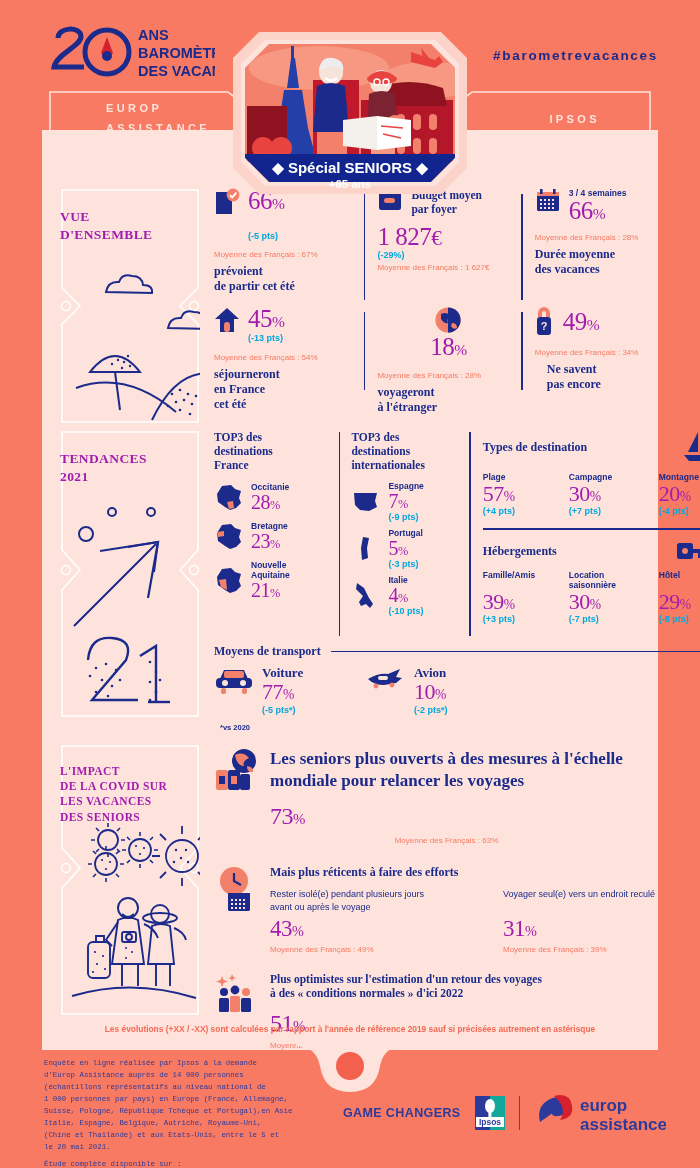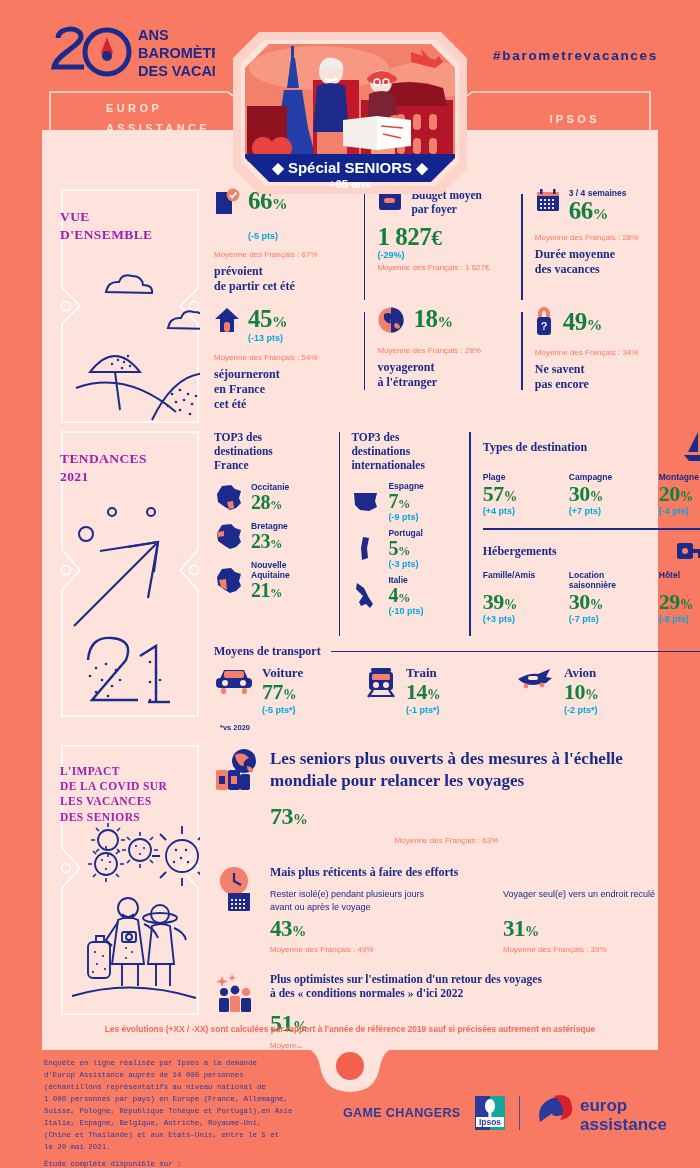--- a/index.html
+++ b/index.html
@@ -50,21 +50,21 @@
     font-family:"Liberation Serif", serif; font-weight:bold;
     color:#a21caf; font-size:13.5px; line-height:1.32; letter-spacing:.4px;
     padding-top:20px;
   }
   .side-title.small { font-size:11.5px; }
   .side-art { position:absolute; left:0; top:0; z-index:1; }
 
   .content { flex:1; position:relative; }
 
   
-  .pct { font-family:"Liberation Serif", serif; font-weight:bold; color:#15803d; letter-spacing:-.5px; }
+  .pct { font-family:"Liberation Serif", serif; font-weight:normal; color:#a21caf; letter-spacing:-.5px; }
   .pct .sym { font-size:.62em; }
   .delta { color:#00A8DE; font-size:9px; font-weight:bold; }
   .moy   { color:#F97A63; font-size:8px; }
   .lbl-navy { color:#1B2A8B; font-family:"Liberation Serif", serif; font-weight:bold; font-size:12px; line-height:1.24; }
   .lbl-small { color:#1B2A8B; font-size:8.5px; font-weight:bold; }
   .hdr-serif { color:#1B2A8B; font-family:"Liberation Serif", serif; font-weight:bold; font-size:11.5px; line-height:1.22; }
 
   .vsep { width:1.4px; background:#1B2A8B; }
   .hsep { height:1.4px; background:#1B2A8B; }
 
@@ -351,21 +351,21 @@
           <div class="lbl-navy" style="margin-top:5px;">
             <div>séjourneront</div>
             <div>en France</div>
             <div>cet été</div>
           </div>
         </div>
 
         <div class="vsep" style="margin:6px 12px 26px 4px;"></div>
 
         <div style="width:142px;">
-          <div style="display:flex;gap:8px;">
+          <div style="display:flex;align-items:center;flex-direction:column;">
             <svg width="28" height="28" viewBox="0 0 28 28">
               <circle cx="14" cy="14" r="12.6" fill="#F2806B"></circle>
               <path d="M14 1.4 A12.6 12.6 0 0 1 14 26.6 Z" fill="#1B2A8B"></path>
               <path d="M7 8 q6-3 10 2 q-5 3-3 7 q-4 1-7-4 z" fill="#1B2A8B"></path>
               <path d="M18 17 q5 0 5 5 q-4 2-6-2 z" fill="#F2806B"></path>
             </svg>
             <div class="pct" style="font-size:25px;line-height:1;">
               <span>18</span><span class="sym">%</span>
             </div>
           </div>
@@ -383,21 +383,21 @@
             <svg width="18" height="30" viewBox="0 0 18 30">
               <path d="M9 1 a6 6 0 0 1 6 6 v4 h-4 v-4 a2 2 0 0 0 -4 0 v4 h-4 v-4 a6 6 0 0 1 6-6 z" fill="#F2806B"></path>
               <rect x="2" y="11" width="14" height="18" rx="3" fill="#1B2A8B"></rect>
               <text x="9" y="24" text-anchor="middle" font-family="Liberation Sans, sans-serif" font-size="11" font-weight="bold" fill="#FDE3DC">?</text>
             </svg>
             <div class="pct" style="font-size:25px;line-height:1;">
               <span>49</span><span class="sym">%</span>
             </div>
           </div>
           <div class="moy" style="margin-top:12px;">Moyenne des Français : 34%</div>
-          <div class="lbl-navy" style="margin-top:5px;">
+          <div class="lbl-navy" style="margin-top:5px;margin-left:12px;">
             <div>Ne savent</div>
             <div>pas encore</div>
           </div>
         </div>
       </div>
     </div>
   </div>
 
   <div class="section" style="height:298px;margin-top:6px;">
     <div class="sidepanel">
@@ -603,35 +603,20 @@
               <rect x="7" y="23" width="5" height="6" rx="2" fill="#F2806B"></rect>
               <rect x="28" y="23" width="5" height="6" rx="2" fill="#F2806B"></rect>
             </svg>
             <div>
               <div class="hdr-serif" style="font-size:13px;">Voiture</div>
               <div class="pct" style="font-size:22px;line-height:1.1;"><span>77</span><span class="sym">%</span></div>
               <div class="delta">(-5 pts*)</div>
             </div>
           </div>
           <div style="width:150px;display:flex;align-items:flex-start;gap:8px;">
-            <svg width="34" height="34" viewBox="0 0 34 34">
-              <rect x="7" y="3" width="20" height="4" rx="1.5" fill="#1B2A8B"></rect>
-              <rect x="5" y="7" width="24" height="18" rx="3" fill="#1B2A8B"></rect>
-              <rect x="8" y="9" width="18" height="6" rx="1.5" fill="#F2806B"></rect>
-              <circle cx="12" cy="20" r="3" fill="#FDE3DC"></circle>
-                  <circle cx="22" cy="20" r="3" fill="#FDE3DC"></circle>
-              <path d="M9 25 L4 32 M25 25 L30 32 M6 31 H28" stroke="#1B2A8B" stroke-width="2.2" fill="none"></path>
-            </svg>
-            <div>
-              <div class="hdr-serif" style="font-size:13px;">Train</div>
-              <div class="pct" style="font-size:22px;line-height:1.1;"><span>14</span><span class="sym">%</span></div>
-              <div class="delta">(-1 pts*)</div>
-            </div>
-          </div>
-          <div style="width:150px;display:flex;align-items:flex-start;gap:8px;">
             <svg width="42" height="30" viewBox="0 0 42 30">
               <path d="M4 14 Q14 8 24 9 L36 4 L32 12 L38 13 L32 18 L20 20 Q10 20 4 14 Z" fill="#1B2A8B"></path>
               <rect x="14" y="11" width="10" height="4" rx="2" fill="#FDE3DC"></rect>
               <circle cx="12" cy="21" r="2.4" fill="#F2806B"></circle>
                   <circle cx="28" cy="20" r="2.4" fill="#F2806B"></circle>
             </svg>
             <div>
               <div class="hdr-serif" style="font-size:13px;">Avion</div>
               <div class="pct" style="font-size:22px;line-height:1.1;"><span>10</span><span class="sym">%</span></div>
               <div class="delta">(-2 pts*)</div>

